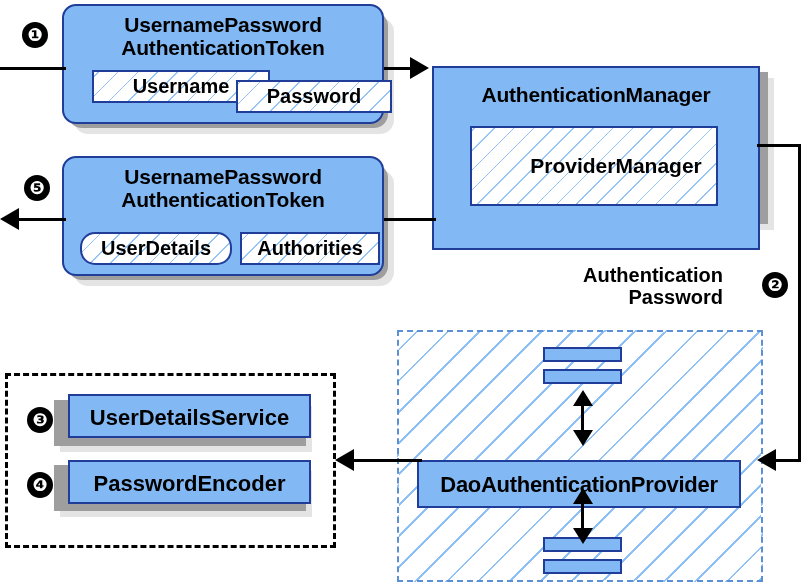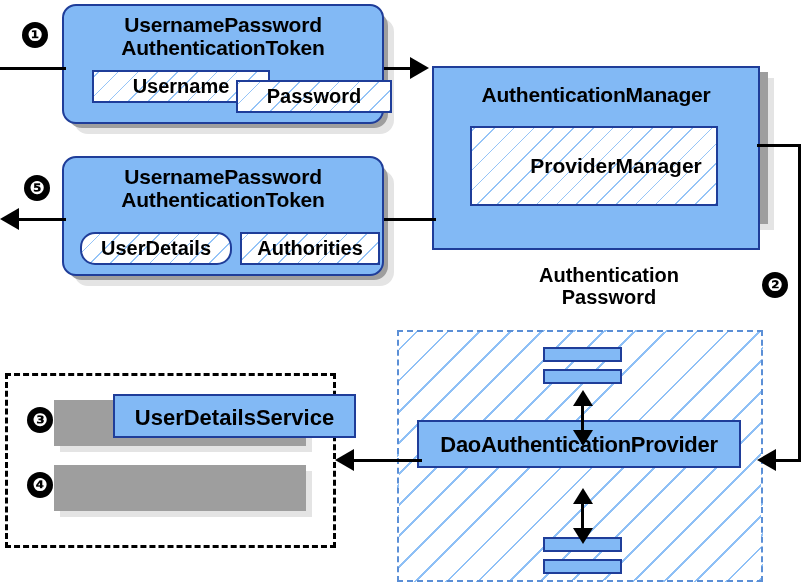--- a/index.html
+++ b/index.html
@@ -239,58 +239,61 @@
     <div class="hatchbox" style="left:176px; top:74px; width:140px; height:33px; font-size:20px;">
       <span>Authorities</span>
     </div>
   </div>
 
   <div class="badge" style="left:24px; top:175px;">❺</div>
 
   <div class="line-h" style="left:14px; top:218px; width:52px;"></div>
   <div class="arrow arrow-left" style="left:0px; top:208px;"></div>
 
-  <div class="region-label" style="left:479px; top:264px; width:260px;">
+  <div class="region-label" style="left:463px; top:264px; width:260px;text-align:right;">
     <div>Authentication</div>
     <div>Password</div>
   </div>
 
   <div class="providers-region" style="left:397px; top:330px; width:366px; height:252px;"></div>
 
   <div class="minibar" style="left:543px; top:347px; width:79px; height:15px;"></div>
   <div class="minibar" style="left:543px; top:369px; width:79px; height:15px;"></div>
 
   <div class="line-v" style="left:581px; top:396px; height:44px;"></div>
   <div class="arrow arrow-up" style="left:573px; top:390px;"></div>
   <div class="arrow arrow-down" style="left:573px; top:430px;"></div>
 
   <div class="shadow-outer" style="left:427px; top:452px; width:320px; height:46px;"></div>
   <div class="shadow-inner" style="left:421px; top:446px; width:320px; height:46px;"></div>
-  <div class="bluebox" style="left:417px; top:420px; width:324px; height:48px;">
+  <div class="bluebox" style="left:417px; top:460px; width:324px; height:48px;">
     <div class="abs" style="left:0; top:10px; width:100%; font-size:22px; font-weight:bold; letter-spacing:-0.3px;">DaoAuthenticationProvider</div>
   </div>
 
   <div class="line-v" style="left:581px; top:494px; height:44px;"></div>
   <div class="arrow arrow-up" style="left:573px; top:488px;"></div>
   <div class="arrow arrow-down" style="left:573px; top:528px;"></div>
 
   <div class="minibar" style="left:543px; top:537px; width:79px; height:15px;"></div>
   <div class="minibar" style="left:543px; top:559px; width:79px; height:15px;"></div>
 
   <div class="line-h" style="left:352px; top:459px; width:70px;"></div>
   <div class="arrow arrow-left" style="left:335px; top:449px;"></div>
 
   <div class="dashed-black" style="left:5px; top:373px; width:331px; height:175px;"></div>
 
   <div class="badge" style="left:27px; top:407px;">❸</div>
 
   <div class="shadow-outer" style="left:60px; top:406px; width:252px; height:46px;"></div>
   <div class="shadow-inner" style="left:54px; top:400px; width:252px; height:46px;"></div>
-  <div class="bluebox" style="left:68px; top:394px; width:243px; height:44px;margin-left:45px;">
+  <div class="bluebox" style="left:68px; top:394px; width:243px; height:44px;">
     <div class="abs" style="left:0; top:9px; width:100%; font-size:22px; font-weight:bold;">UserDetailsService</div>
   </div>
 
   <div class="badge" style="left:27px; top:472px;">❹</div>
 
   <div class="shadow-outer" style="left:60px; top:471px; width:252px; height:46px;"></div>
   <div class="shadow-inner" style="left:54px; top:465px; width:252px; height:46px;"></div>
+  <div class="bluebox" style="left:68px; top:460px; width:243px; height:44px;">
+    <div class="abs" style="left:0; top:9px; width:100%; font-size:22px; font-weight:bold;">PasswordEncoder</div>
+  </div>
 
 </div>
 
 </body></html>

